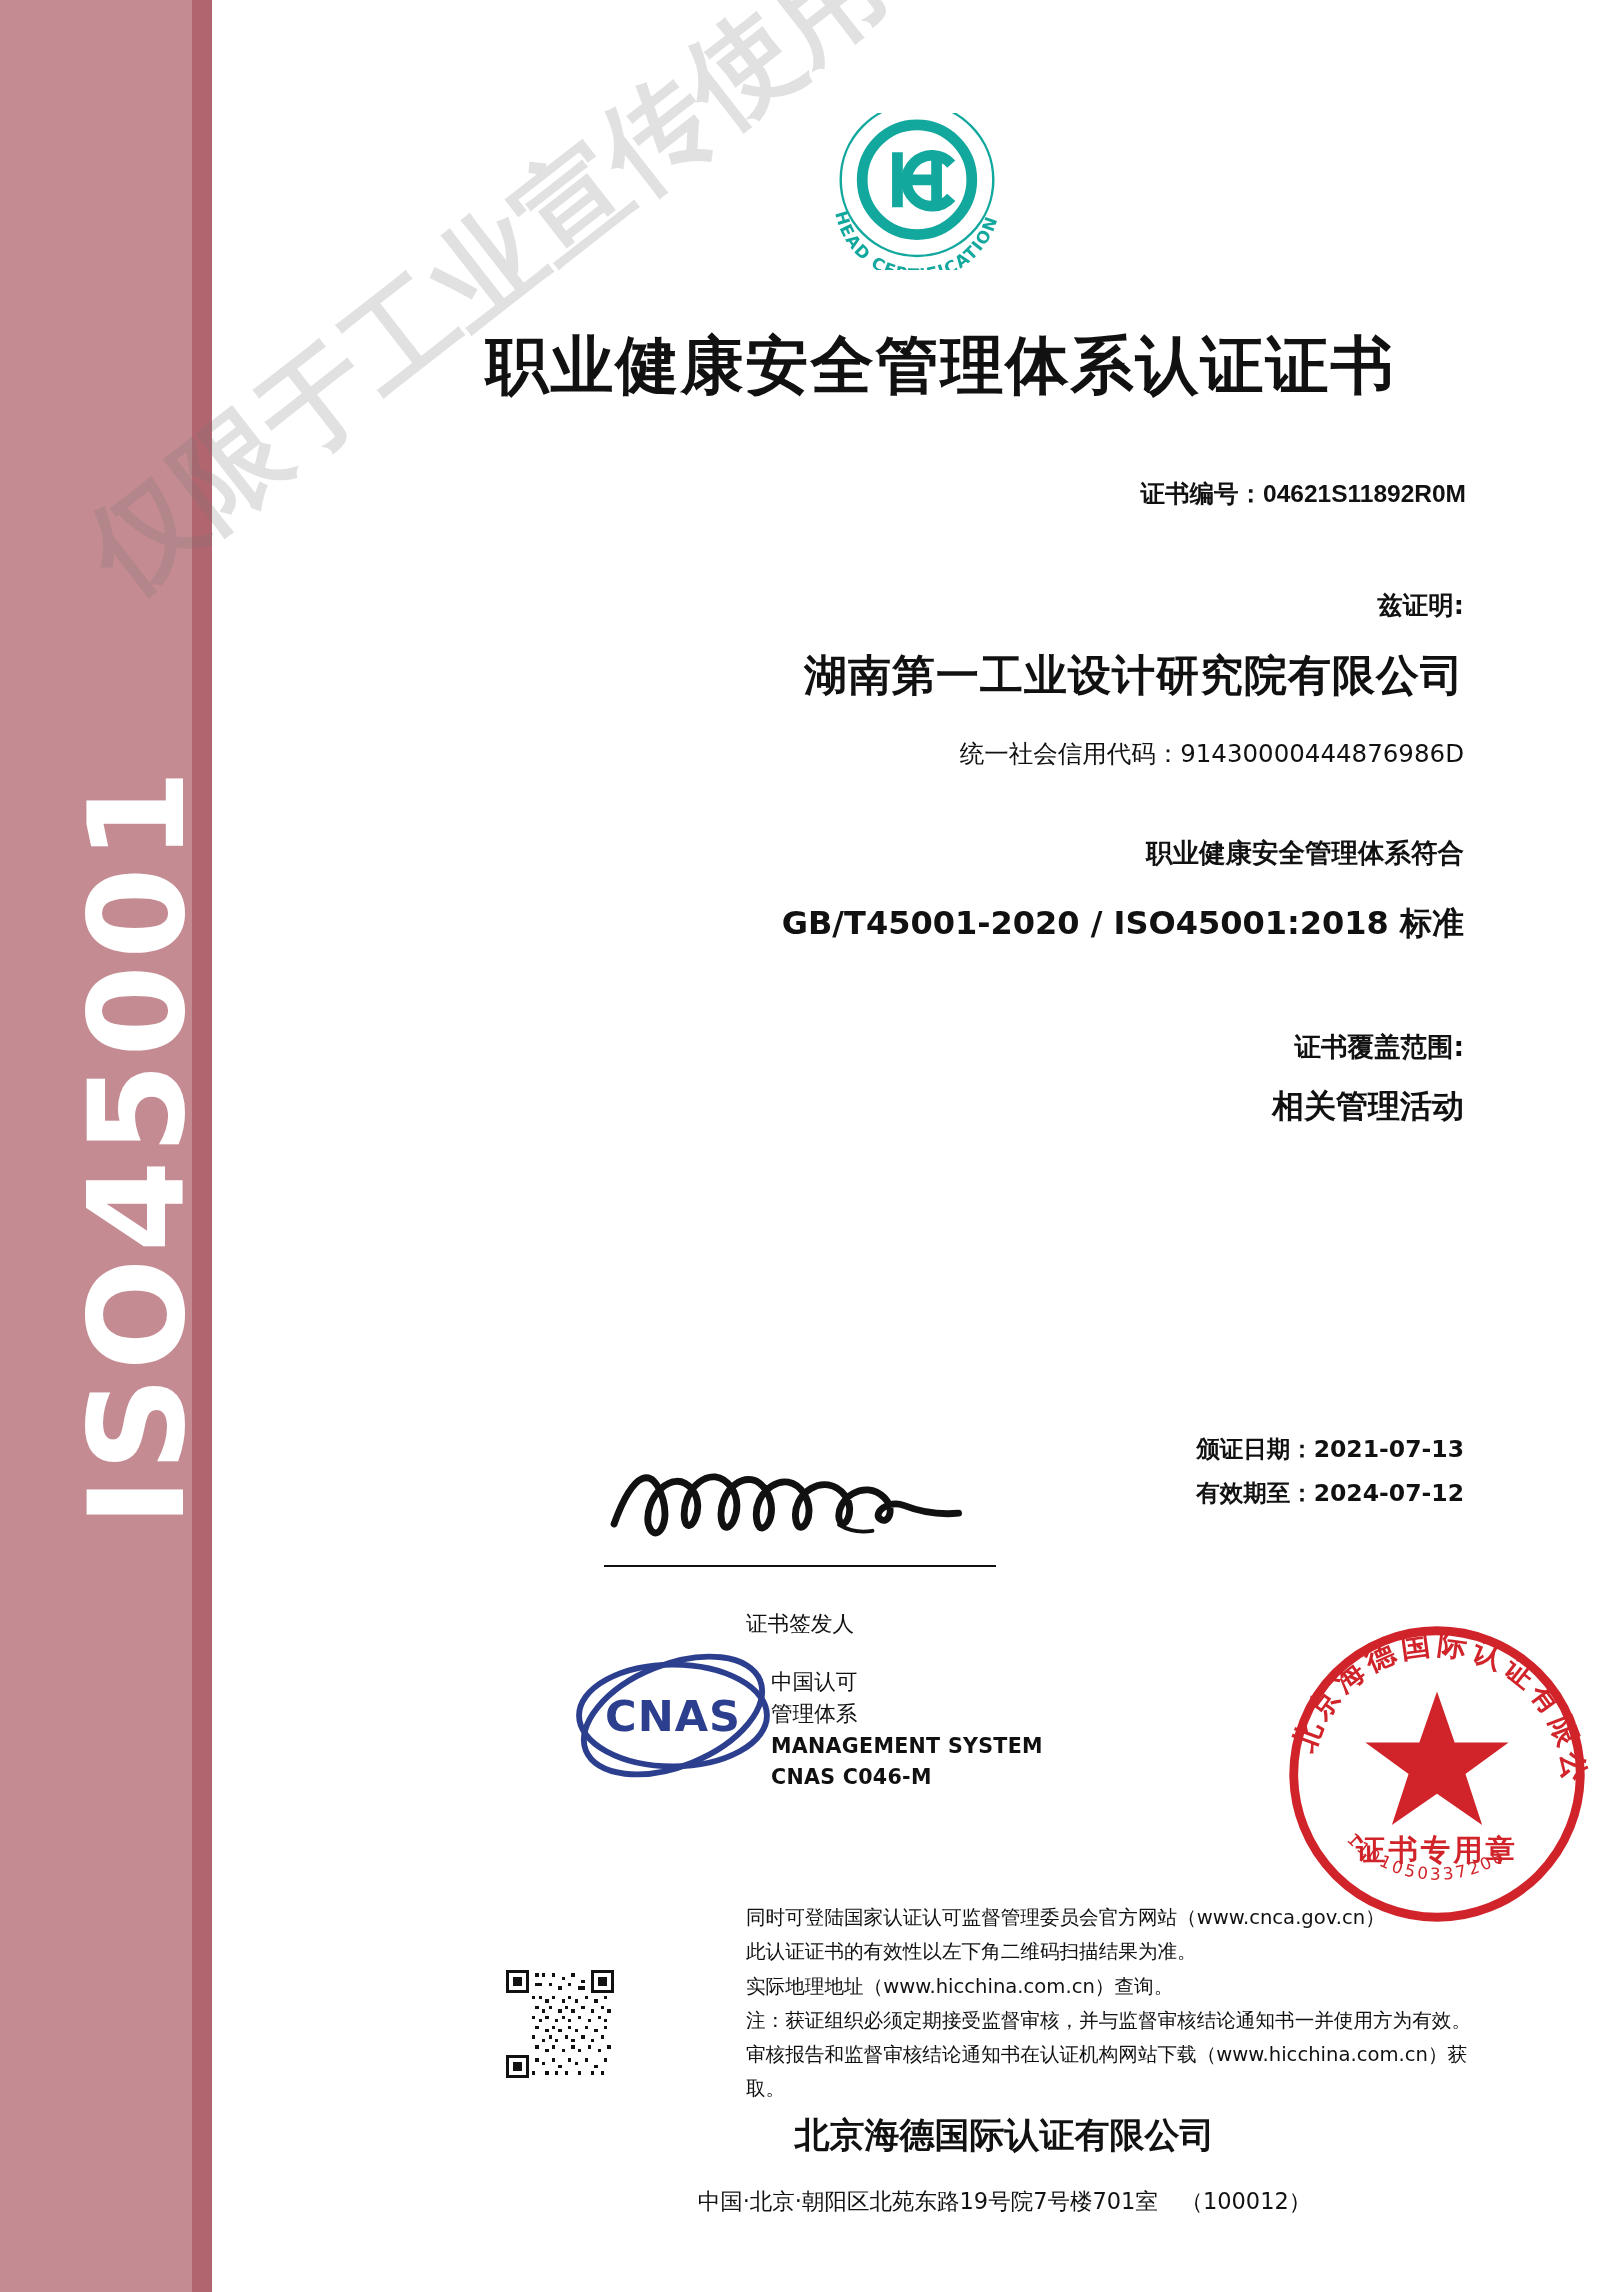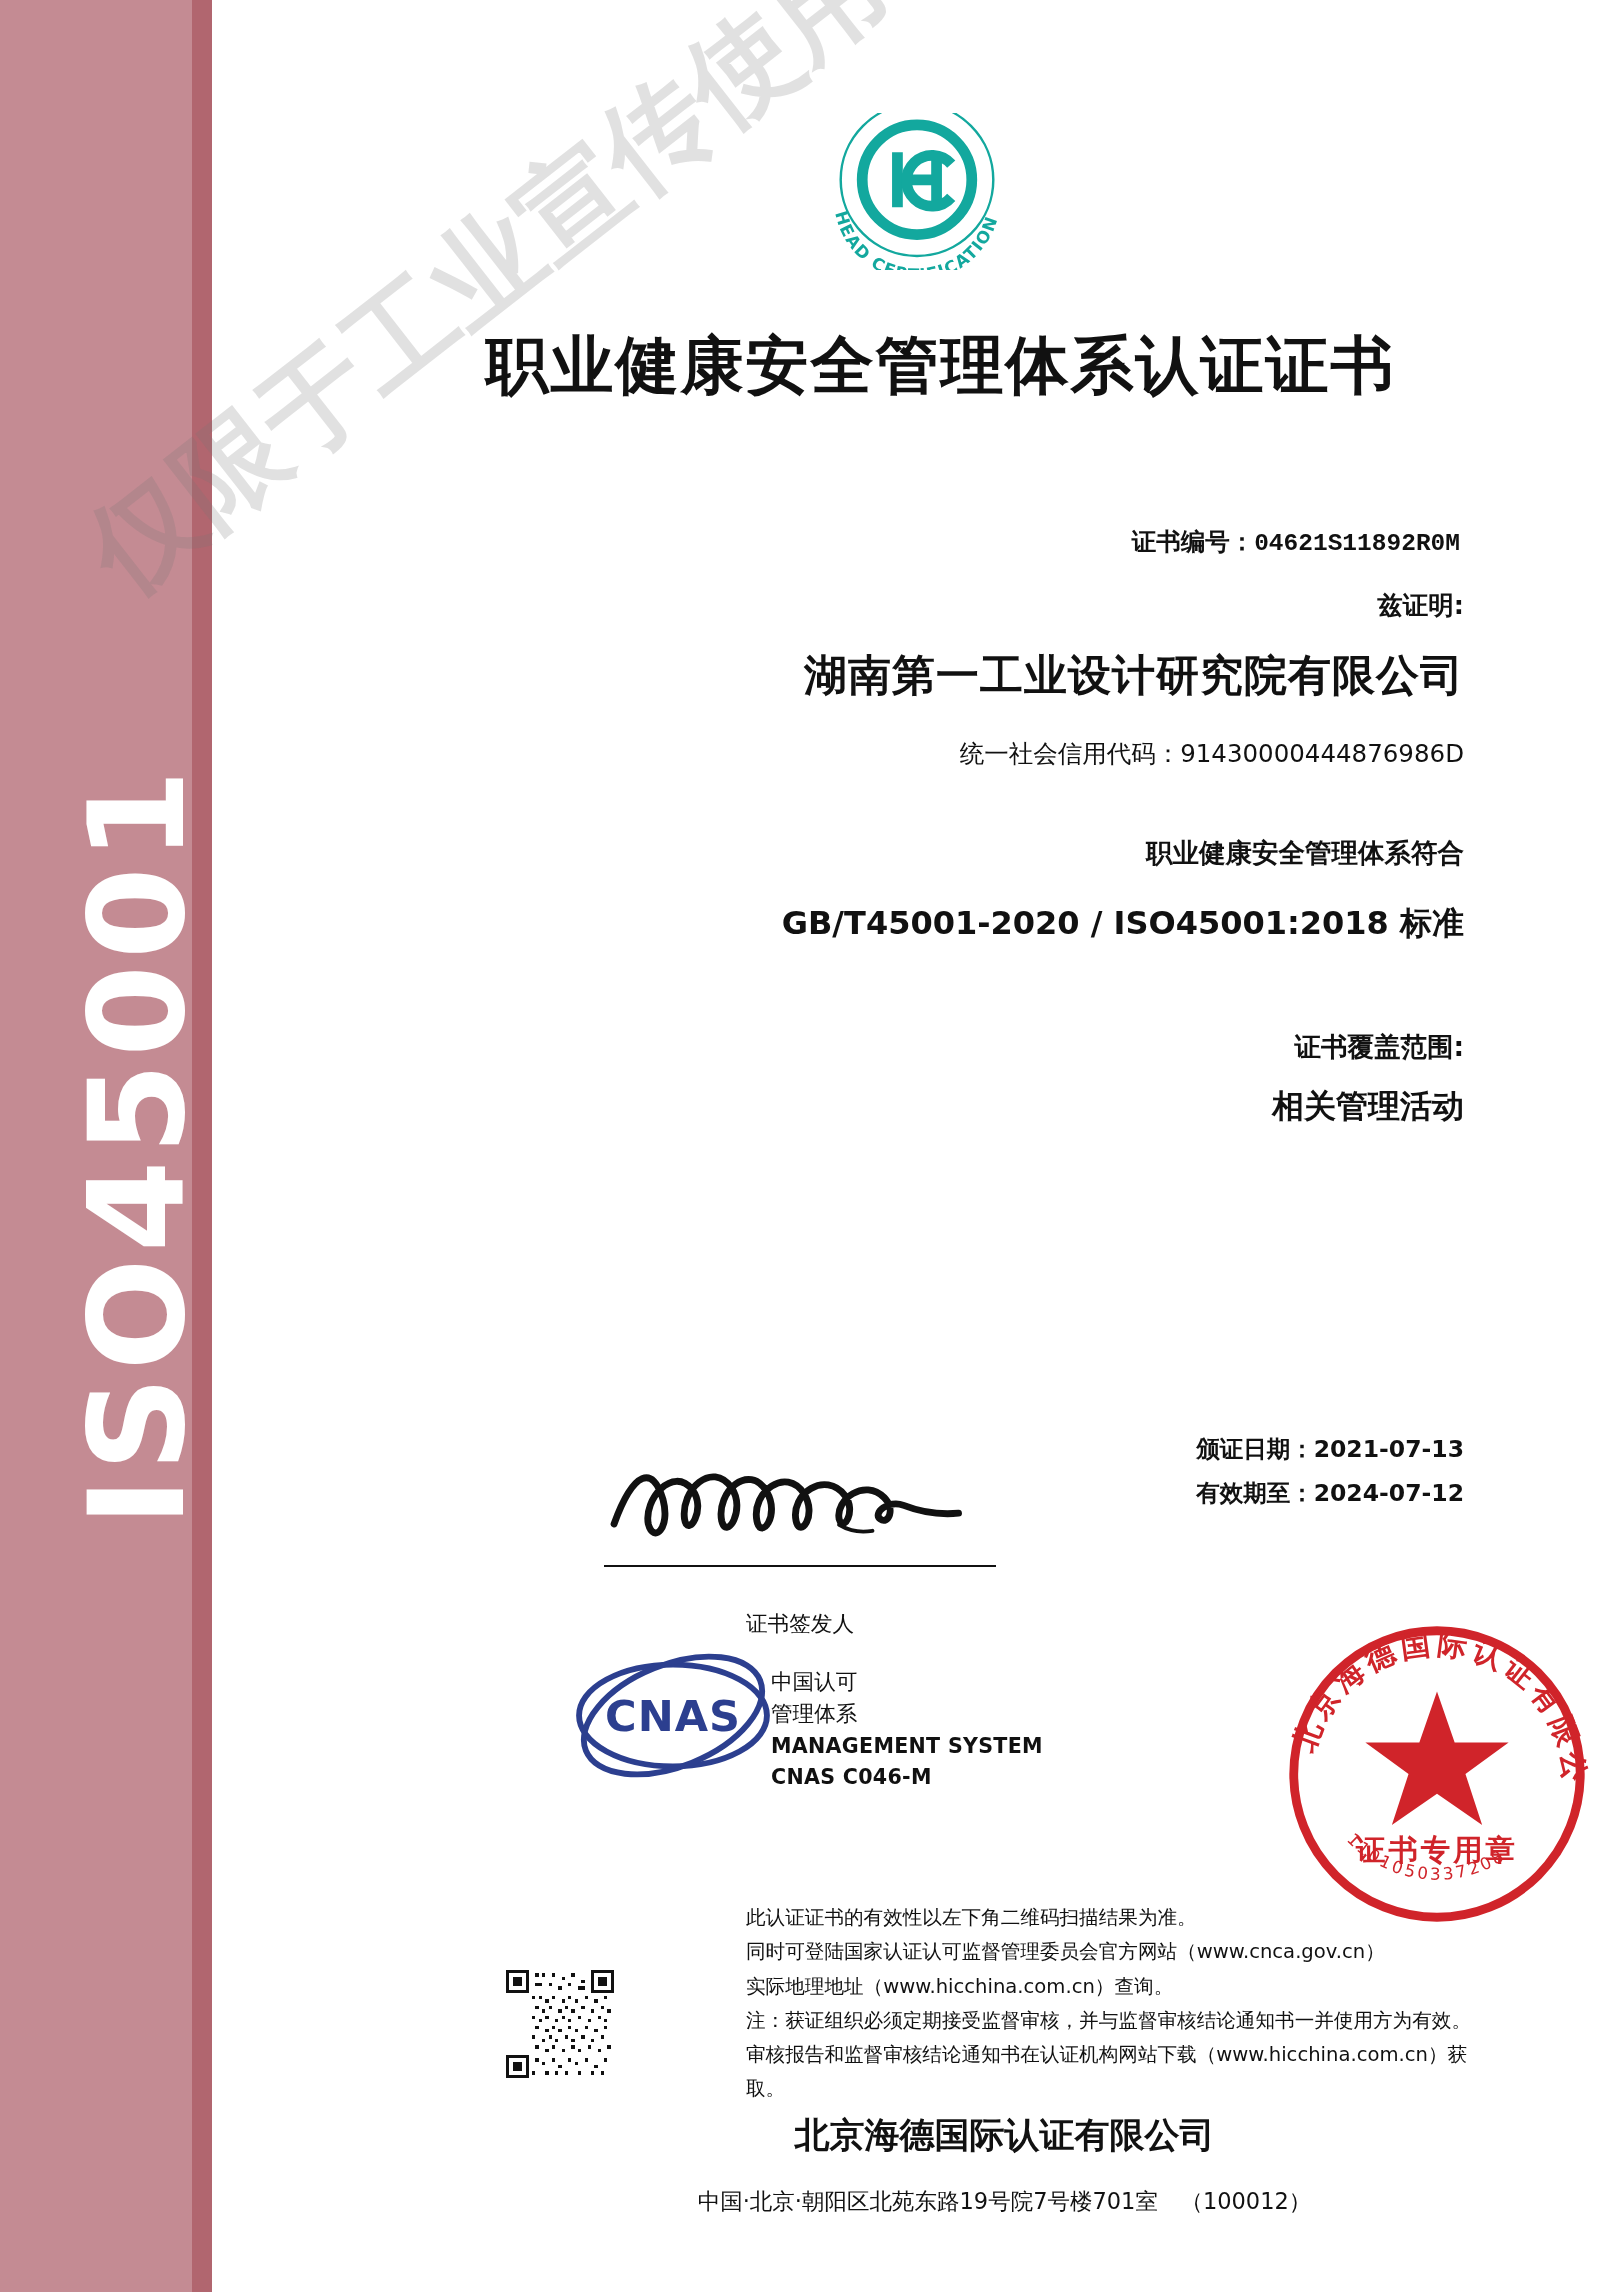--- a/index.html
+++ b/index.html
@@ -53,24 +53,23 @@
     position:absolute;top:323px;left:0;right:0;
     text-align:center;
     font-size:63px;
     font-weight:bold;
     letter-spacing:2px;
     color:#111111;
     font-family:"DejaVu Sans", sans-serif;
     margin-left:48px;
   }
   .cert-no{
-    position:absolute;top:477px;right:161px;
+    position:absolute;top:477px;right:155px;
     font-size:24.5px;font-weight:bold;color:#111;
-    font-family:Liberation Mono, monospace;
-    margin-top:48px;
+    font-family:Liberation Sans, sans-serif;
   }
   .hereby{
     position:absolute;top:588px;right:157px;
     font-size:25.5px;font-weight:bold;color:#111;
     font-family:"DejaVu Sans", sans-serif;
   }
   .company{
     position:absolute;top:647px;left:0;right:157px;
     text-align:right;
     font-size:43px;font-weight:bold;color:#111;
@@ -371,22 +370,22 @@
             <rect x="15" y="31" width="1" height="1"></rect>
           <rect x="18" y="31" width="1" height="1"></rect>
             <rect x="22" y="31" width="1" height="1"></rect>
             <rect x="26" y="31" width="1" height="1"></rect>
           <rect x="29" y="31" width="1" height="1"></rect>
         </g>
       </svg>
     </div>
 
     <div class="notes">
+      <div>同时可登陆国家认证认可监督管理委员会官方网站（www.cnca.gov.cn）</div>
       <div>此认证证书的有效性以左下角二维码扫描结果为准。</div>
-      <div>同时可登陆国家认证认可监督管理委员会官方网站（www.cnca.gov.cn）</div>
       <div>实际地理地址（www.hicchina.com.cn）查询。</div>
       <div>注：获证组织必须定期接受监督审核，并与监督审核结论通知书一并使用方为有效。</div>
       <div>审核报告和监督审核结论通知书在认证机构网站下载（www.hicchina.com.cn）获取。</div>
     </div>
 
     <div class="issuer">北京海德国际认证有限公司</div>
     <div class="issuer-addr">中国·北京·朝阳区北苑东路19号院7号楼701室　（100012）</div>
 
   </div>
 

